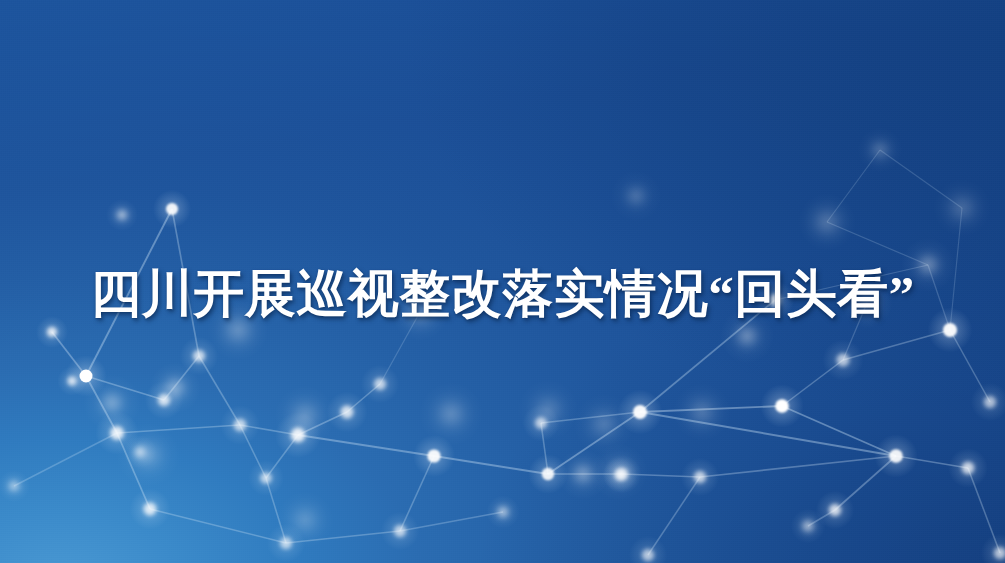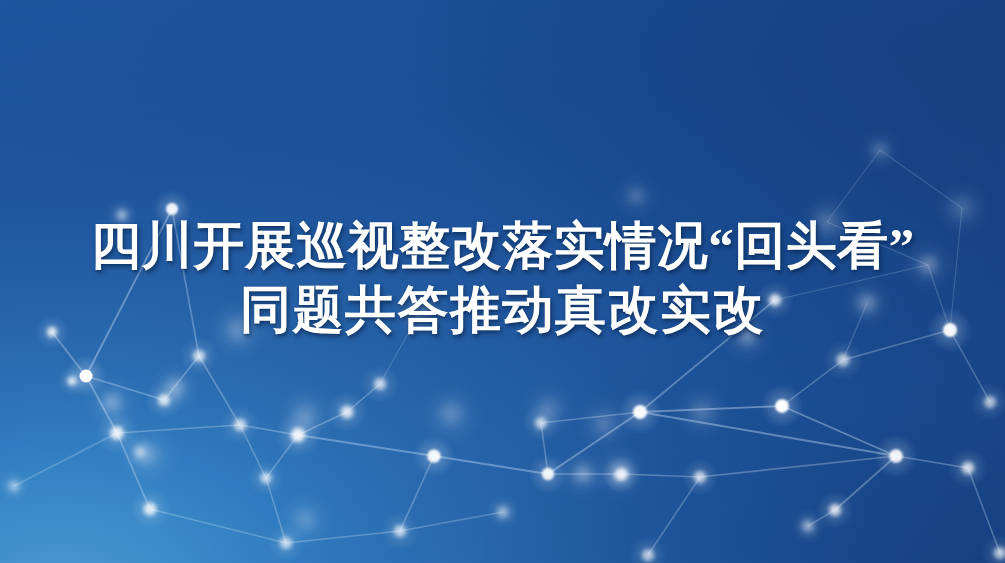--- a/index.html
+++ b/index.html
@@ -97,20 +97,21 @@
     display: block;
     color: #ffffff;
     font-weight: bold;
     font-size: 51px;
     line-height: 64px;
     letter-spacing: 0.5px;
     white-space: nowrap;
     text-shadow:
       2px 3px 4px rgba(8,34,72,0.55),
       0 1px 2px rgba(10,40,84,0.45);
+    margin-top: 48px;
   }
   .title-line-2 {
     letter-spacing: 1.5px;
   }
 </style>
 </head>
 <body>
 
 <div id="banner">
 
@@ -310,16 +311,15 @@
         <circle cx="962" cy="208" r="9" fill="#ffffff" opacity="0.22" filter="url(#b5)"></circle>
         <circle cx="880" cy="150" r="7" fill="#ffffff" opacity="0.22" filter="url(#b4)"></circle>
         <circle cx="636" cy="196" r="8" fill="#ffffff" opacity="0.18" filter="url(#b4)"></circle>
         <circle cx="548" cy="410" r="9.5" fill="#ffffff" opacity="0.22" filter="url(#b5)"></circle>
         <circle cx="1000" cy="553" r="6" fill="#ffffff" opacity="0.6" filter="url(#b2)"></circle>
       </g>
   </svg>
 
   <div class="title-block">
     <span class="title-line title-line-1">四川开展巡视整改落实情况“回头看”</span>
-    <span class="title-line title-line-2">同题共答推动真改实改</span>
   </div>
 
 </div>
 
 </body></html>

